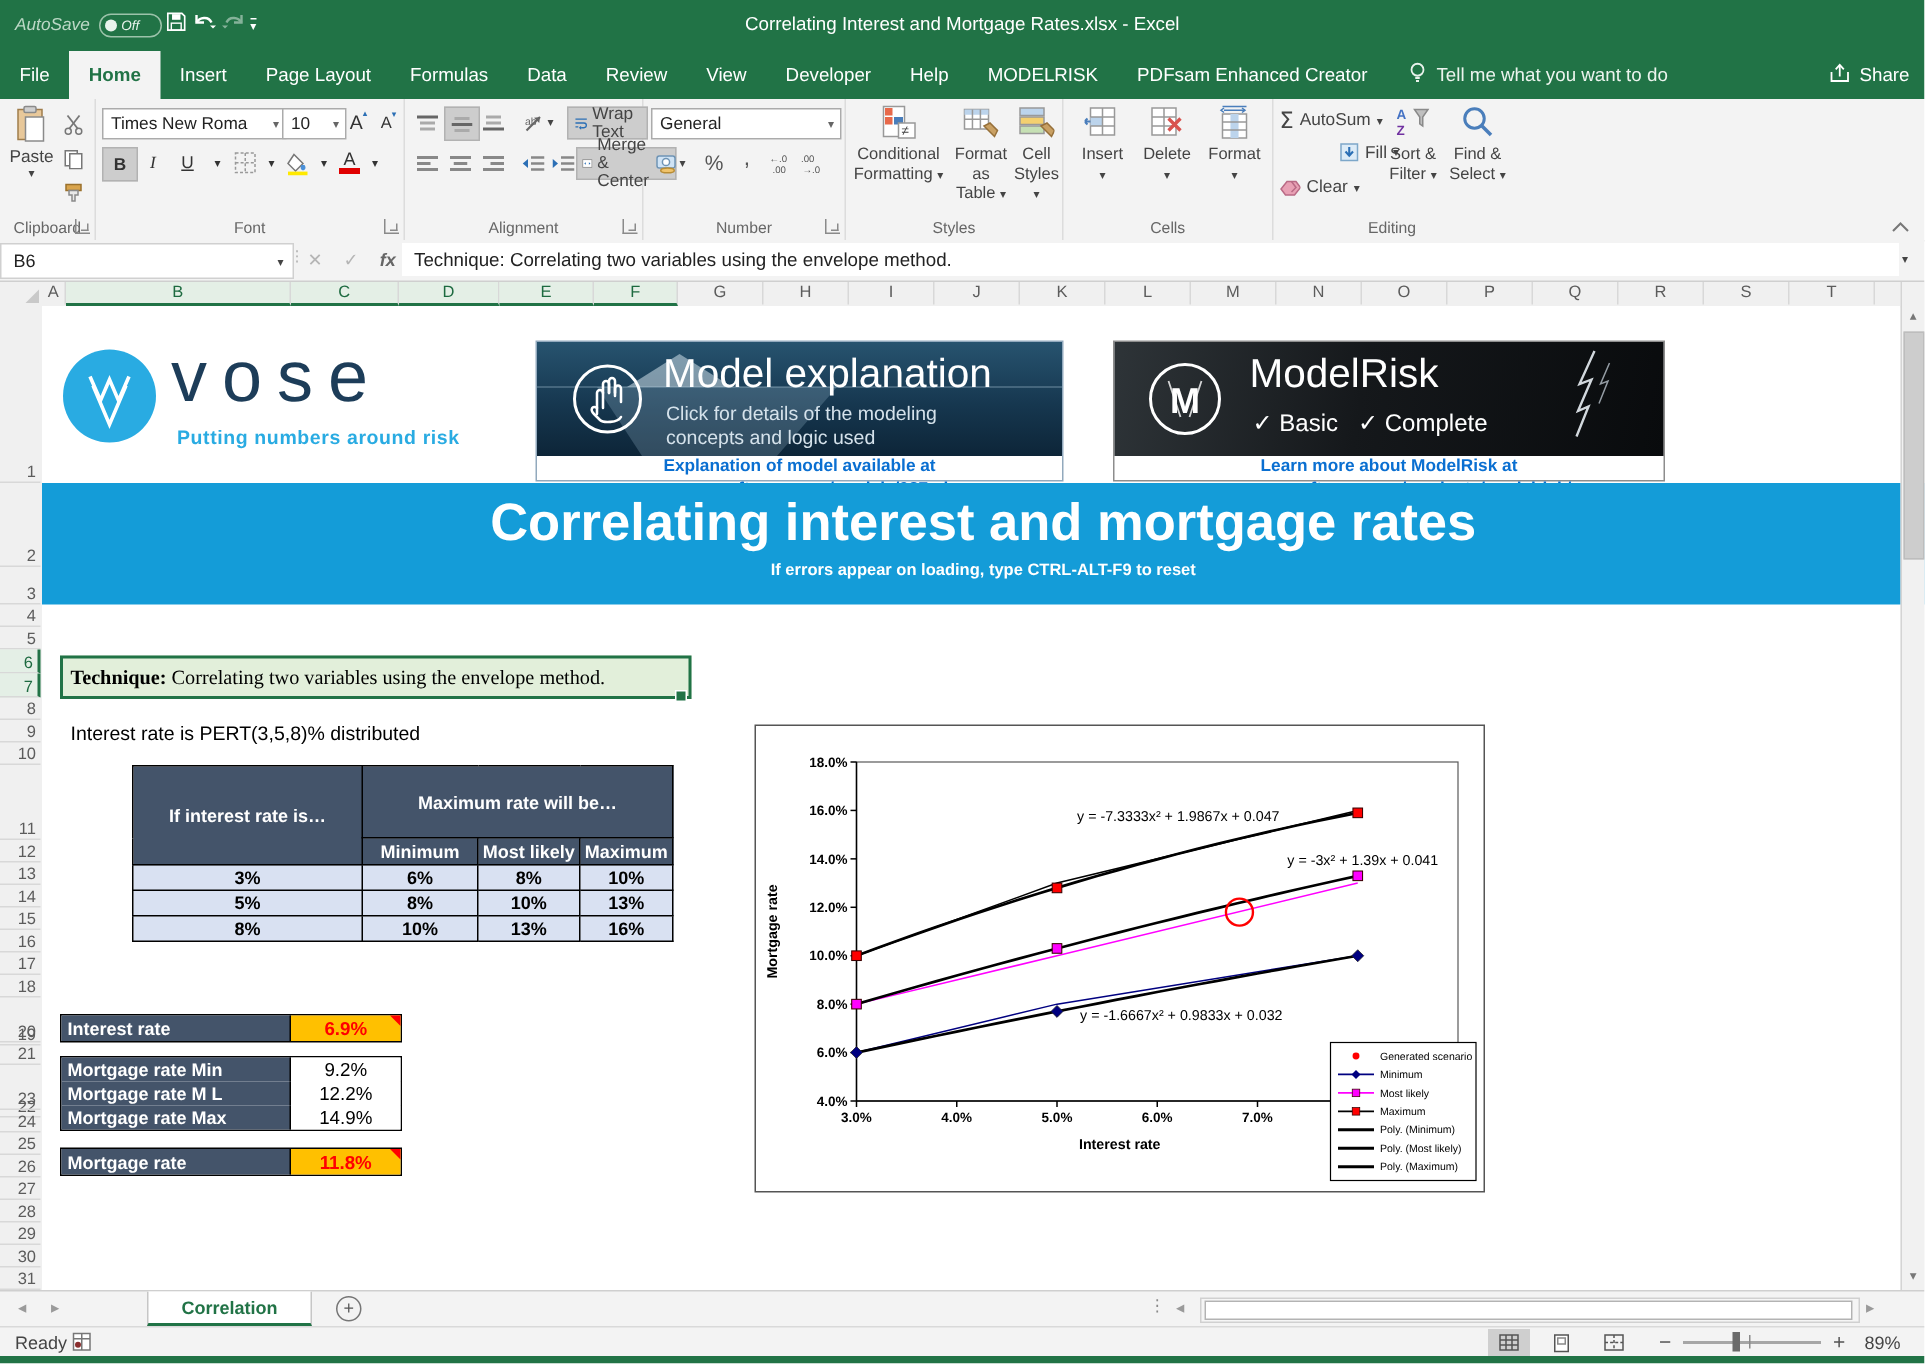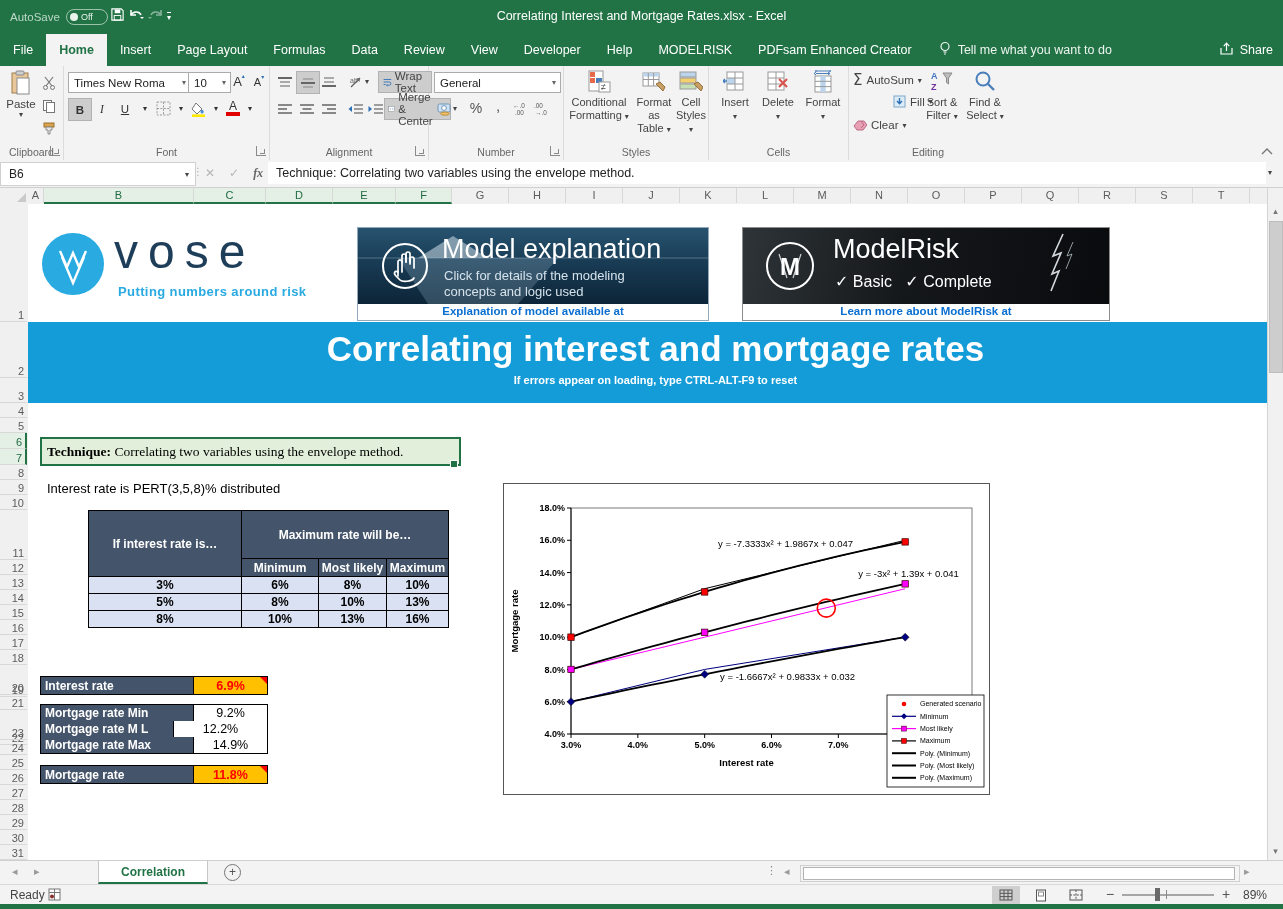--- a/index.html
+++ b/index.html
@@ -2,21 +2,21 @@
 <html><head>
 <meta charset="utf-8">
 <style>
   html,body{margin:0;padding:0;width:1283px;height:909px;overflow:hidden;background:#fff;
     font-family:"Liberation Sans","DejaVu Sans",sans-serif;}
   #app{position:relative;width:1283px;height:909px;background:#fff;}
   .abs{position:absolute;}
   .car{font-family:"DejaVu Sans",sans-serif;font-size:8px;color:#444;}
   
   .titlebar{position:absolute;left:0;top:0;width:1283px;height:34px;background:#217346;color:#fff;}
-  .titlebar .qat{position:absolute;left:10px;top:7px;display:flex;align-items:center;gap:2px;}
+  .titlebar .qat{position:absolute;left:10px;top:7px;display:flex;align-items:center;gap:2px;font-style:italic;}
   .autosave{display:flex;align-items:center;gap:6px;color:#bcd8c6;font-size:11.5px;}
   .as-pill{width:34px;height:14px;border:1px solid #9cc3aa;border-radius:8px;display:flex;align-items:center;gap:3px;padding:0 3px;color:#e8f3ec;font-size:9px;}
   .as-dot{width:8px;height:8px;border-radius:50%;background:#e8f3ec;}
   .tb-title{position:absolute;left:0;right:0;top:9px;text-align:center;font-size:12.5px;color:#fff;}
   .tb-right{position:absolute;right:0;top:0;height:34px;display:flex;align-items:center;}
   .tb-btn{width:46px;height:34px;display:flex;align-items:center;justify-content:center;font-size:13px;color:#fff;font-family:"DejaVu Sans",sans-serif;}
   .signin{font-size:12px;margin-right:26px;}
   
   .menubar{position:absolute;left:0;top:34px;width:1283px;height:32px;background:#217346;display:flex;align-items:stretch;color:#fff;font-size:12.5px;}
   .mtab{display:flex;align-items:center;padding:0 13px;cursor:default;}
@@ -477,21 +477,21 @@
 
   <div class="frow">
     <div class="namebox">
       <span>B6</span>
       <span class="car" style="margin-left:auto;padding-right:6px;">▾</span>
     </div>
     <div class="abs" style="left:193px;top:6px;color:#b0b0b0;font-size:10px;letter-spacing:0;">⋮</div>
     <div class="fbicons">
       <span style="font-family:'DejaVu Sans',sans-serif;">✕</span>
       <span style="font-family:'DejaVu Sans',sans-serif;">✓</span>
-      <span style="color:#666;font-style:italic;font-family:Liberation Serif, serif;font-weight:bold;">fx</span>
+      <span style="color:#666;font-style:italic;font-family:Liberation Sans, sans-serif;font-weight:bold;">fx</span>
     </div>
     <div class="fval">
         <span>Technique: Correlating two variables using the envelope method.</span>
       </div>
     <div class="abs car" style="left:1268px;top:8px;">▾</div>
   </div>
 
   <div class="corner"></div>
   <div class="colheads" id="colheads">
       <div class="ch" style="left: 0px; width: 15px;">A</div>
@@ -653,21 +653,21 @@
         <span class="redtri"></span>
       </div>
   </div>
 
   <div class="abs" style="left:40px;top:704px;width:228px;border:1px solid #000;box-sizing:border-box;" id="mortgage-block">
       <div style="display: flex; height: 16px;">
         <div class="outlabel" style="width: 153px; border-right: 1px solid rgb(0, 0, 0);">Mortgage rate Min</div>
         <div class="outwhite" style="flex: 1 1 0%;">9.2%</div>
       </div>
       <div style="display: flex; height: 16px;">
-        <div class="outlabel" style="width: 133px; border-right: 1px solid rgb(0, 0, 0);">Mortgage rate M L</div>
+        <div class="outlabel" style="width: 153px; border-right: 1px solid rgb(0, 0, 0);">Mortgage rate M L</div>
         <div class="outwhite" style="flex: 1 1 0%;">12.2%</div>
       </div>
       <div style="display: flex; height: 16px;">
         <div class="outlabel" style="width: 153px; border-right: 1px solid rgb(0, 0, 0);">Mortgage rate Max</div>
         <div class="outwhite" style="flex: 1 1 0%;">14.9%</div>
       </div>
     </div>
 
   <div class="abs" style="left:40px;top:765px;width:228px;height:19px;border:1px solid #000;display:flex;box-sizing:border-box;">
     <div class="outlabel" style="width:153px;border-right:1px solid #000;">Mortgage rate</div>

